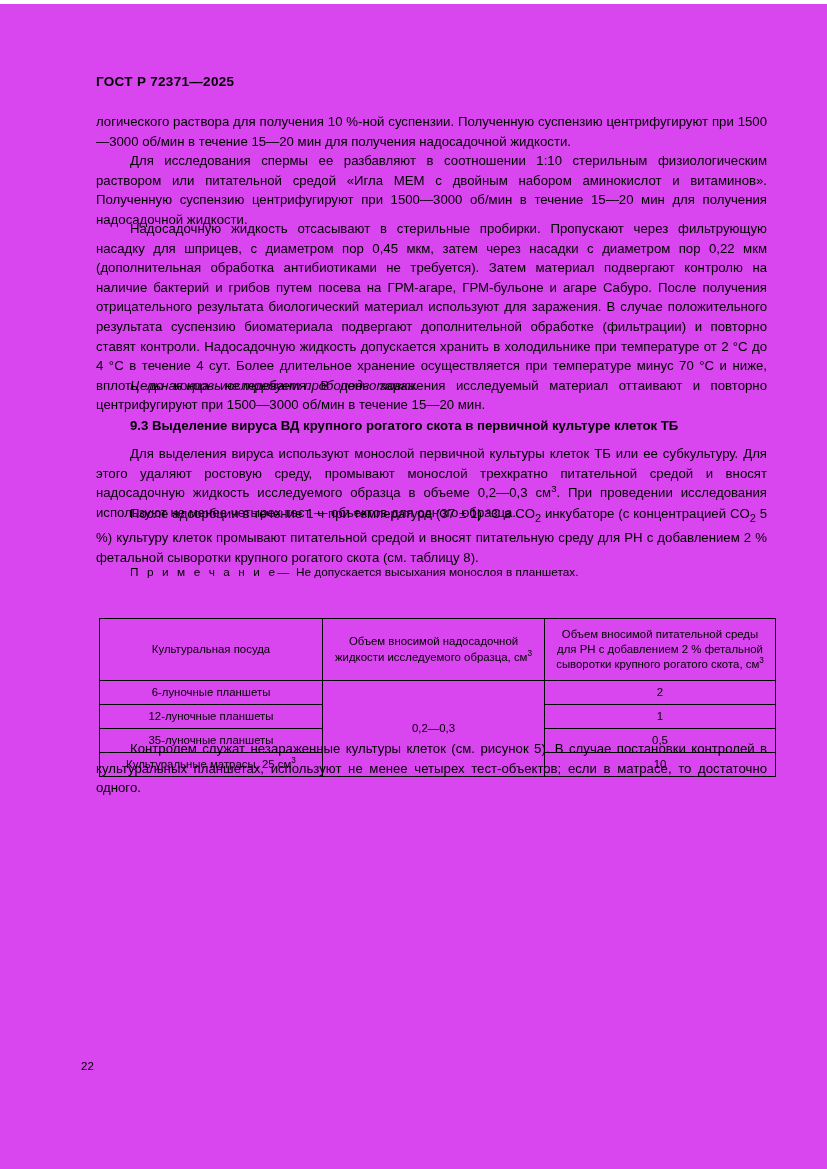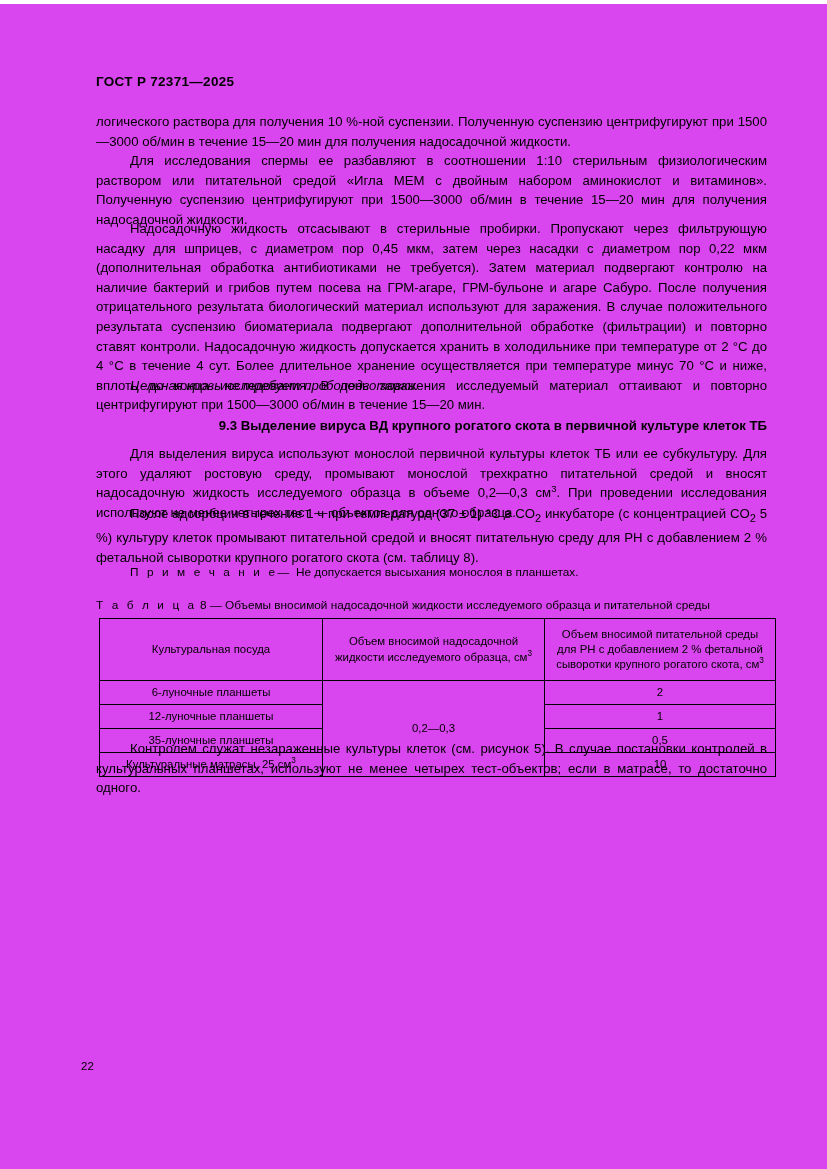--- a/index.html
+++ b/index.html
@@ -52,21 +52,20 @@
 
   
   .section-heading {
     position: absolute;
     left: 96px;
     width: 671px;
     font-size: 13.2px;
     font-weight: bold;
     line-height: 19.6px;
     text-indent: 34px;
-    text-align: right;
   }
 
   
   .note {
     position: absolute;
     left: 96px;
     width: 671px;
     font-size: 11.8px;
     line-height: 17px;
     text-indent: 34px;
@@ -163,23 +162,20 @@
   </div>
 
   <div class="body-block" style="top:500px;">
     <p class="indent"><span>После адсорбции в течение 1 ч при температуре (37 ± 1) °С в CO</span><sub>2</sub><span> инкубаторе (с концентрацией CO</span><sub>2</sub><span> 5 %) культуру клеток промывают питательной средой и вносят питательную среду для РН с добавлением 2 % фетальной сыворотки крупного рогатого скота (см. таблицу 8).</span></p>
   </div>
 
   <div class="note" style="top:560px;">
     <span class="spaced">П р и м е ч а н и е</span><span>—</span>&nbsp;&nbsp;<span>Не допускается высыхания монослоя в планшетах.</span>
   </div>
 
-  <div class="table-caption" style="top:593px;">
-    <span class="spaced">Т а б л и ц а</span>&nbsp;<span>8</span>&nbsp;<span>—</span>&nbsp;<span>Объемы вносимой надосадочной жидкости исследуемого образца и питательной среды</span>
-  </div>
 
   <div class="table-wrap">
     <table class="vol-table">
       <tbody>
         <tr class="head-row">
           <td class="col-a">Культуральная посуда</td>
           <td class="col-b">
             <span>Объем вносимой надосадочной</span><br>
             <span>жидкости исследуемого образца, см</span><sup>3</sup>
           </td>

